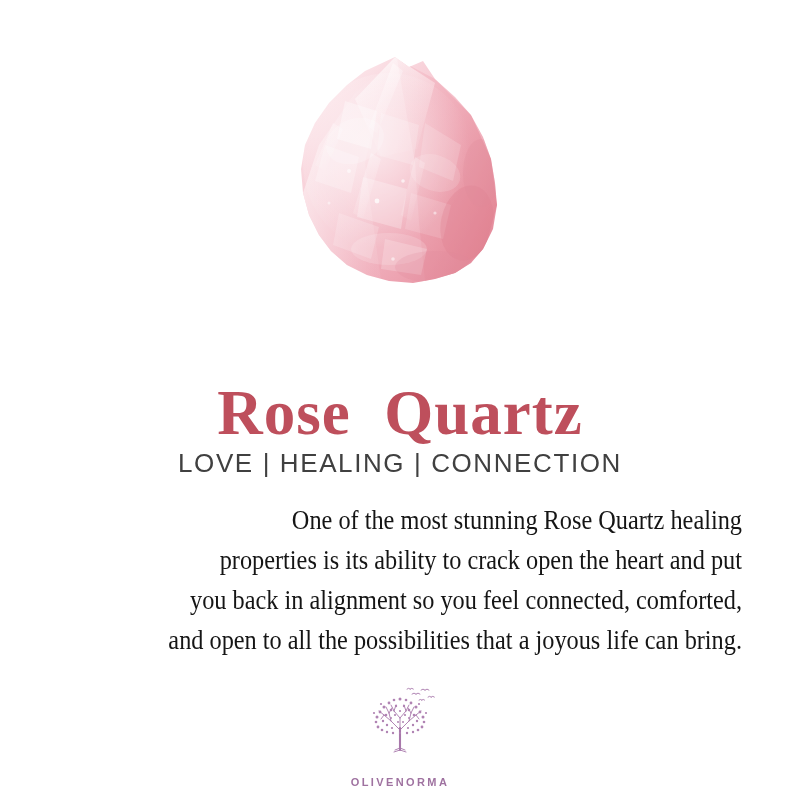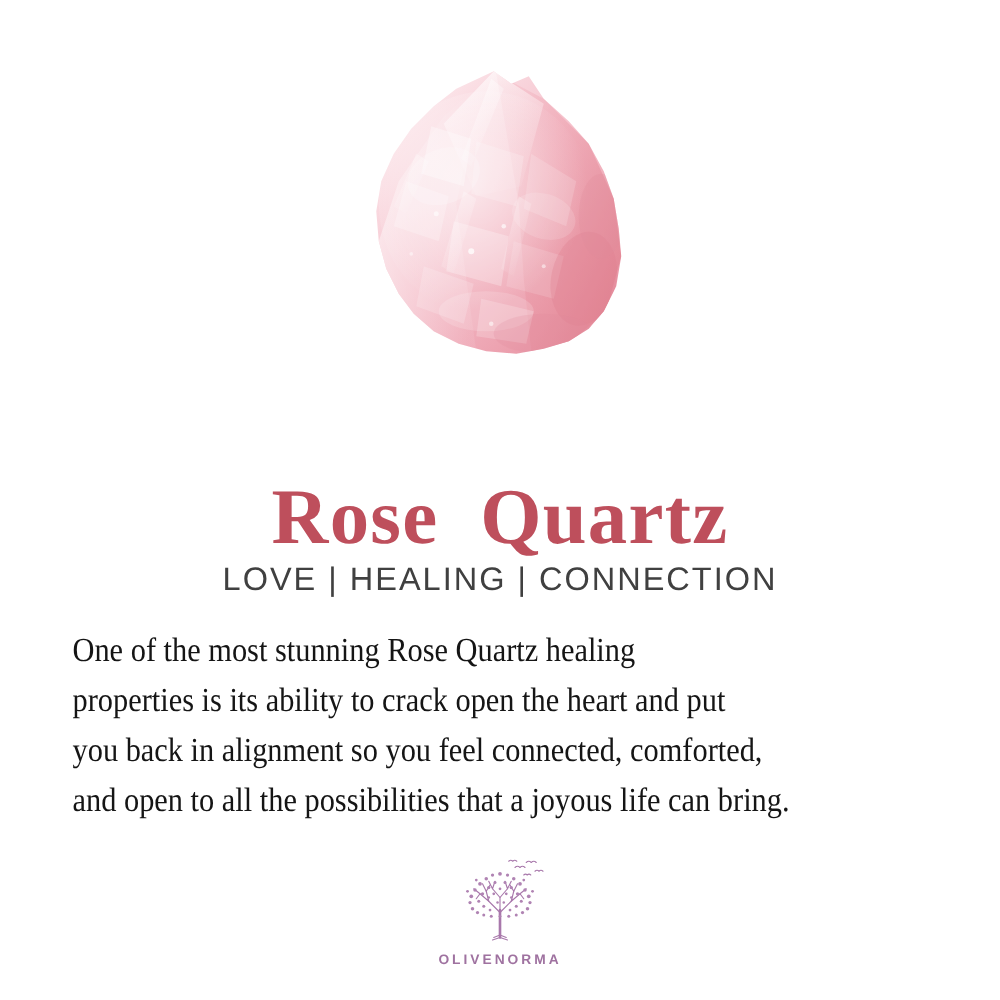--- a/index.html
+++ b/index.html
@@ -71,21 +71,21 @@
     color: #404040;
     white-space: pre;
   }
 
   
   #body-copy {
     position: absolute;
     left: 20px;
     top: 500px;
     width: 760px;
-    text-align: left;
+    text-align: right;
     font-family: "Liberation Serif", "DejaVu Serif", serif;
     font-weight: 400;
     font-size: 27px;
     line-height: 40px;
     color: #151515;
   }
   #body-copy .bline {
     display: block;
     transform: scaleX(0.90);
     transform-origin: center center;
@@ -97,21 +97,21 @@
     position: absolute;
     left: 0;
     top: 684px;
     width: 800px;
     display: flex;
     flex-direction: column;
     align-items: center;
   }
   #logo-mark { display: block; width: 76px; height: 72px; }
   #logo-word {
-    margin-top: 6px;
+    margin-top: 20px;
     font-family: "Liberation Sans", "DejaVu Sans", sans-serif;
     font-size: 11px;
     font-weight: 600;
     letter-spacing: 2.4px;
     color: #9f72a0;
     white-space: pre;
   }
 </style>
 </head>
 <body>

